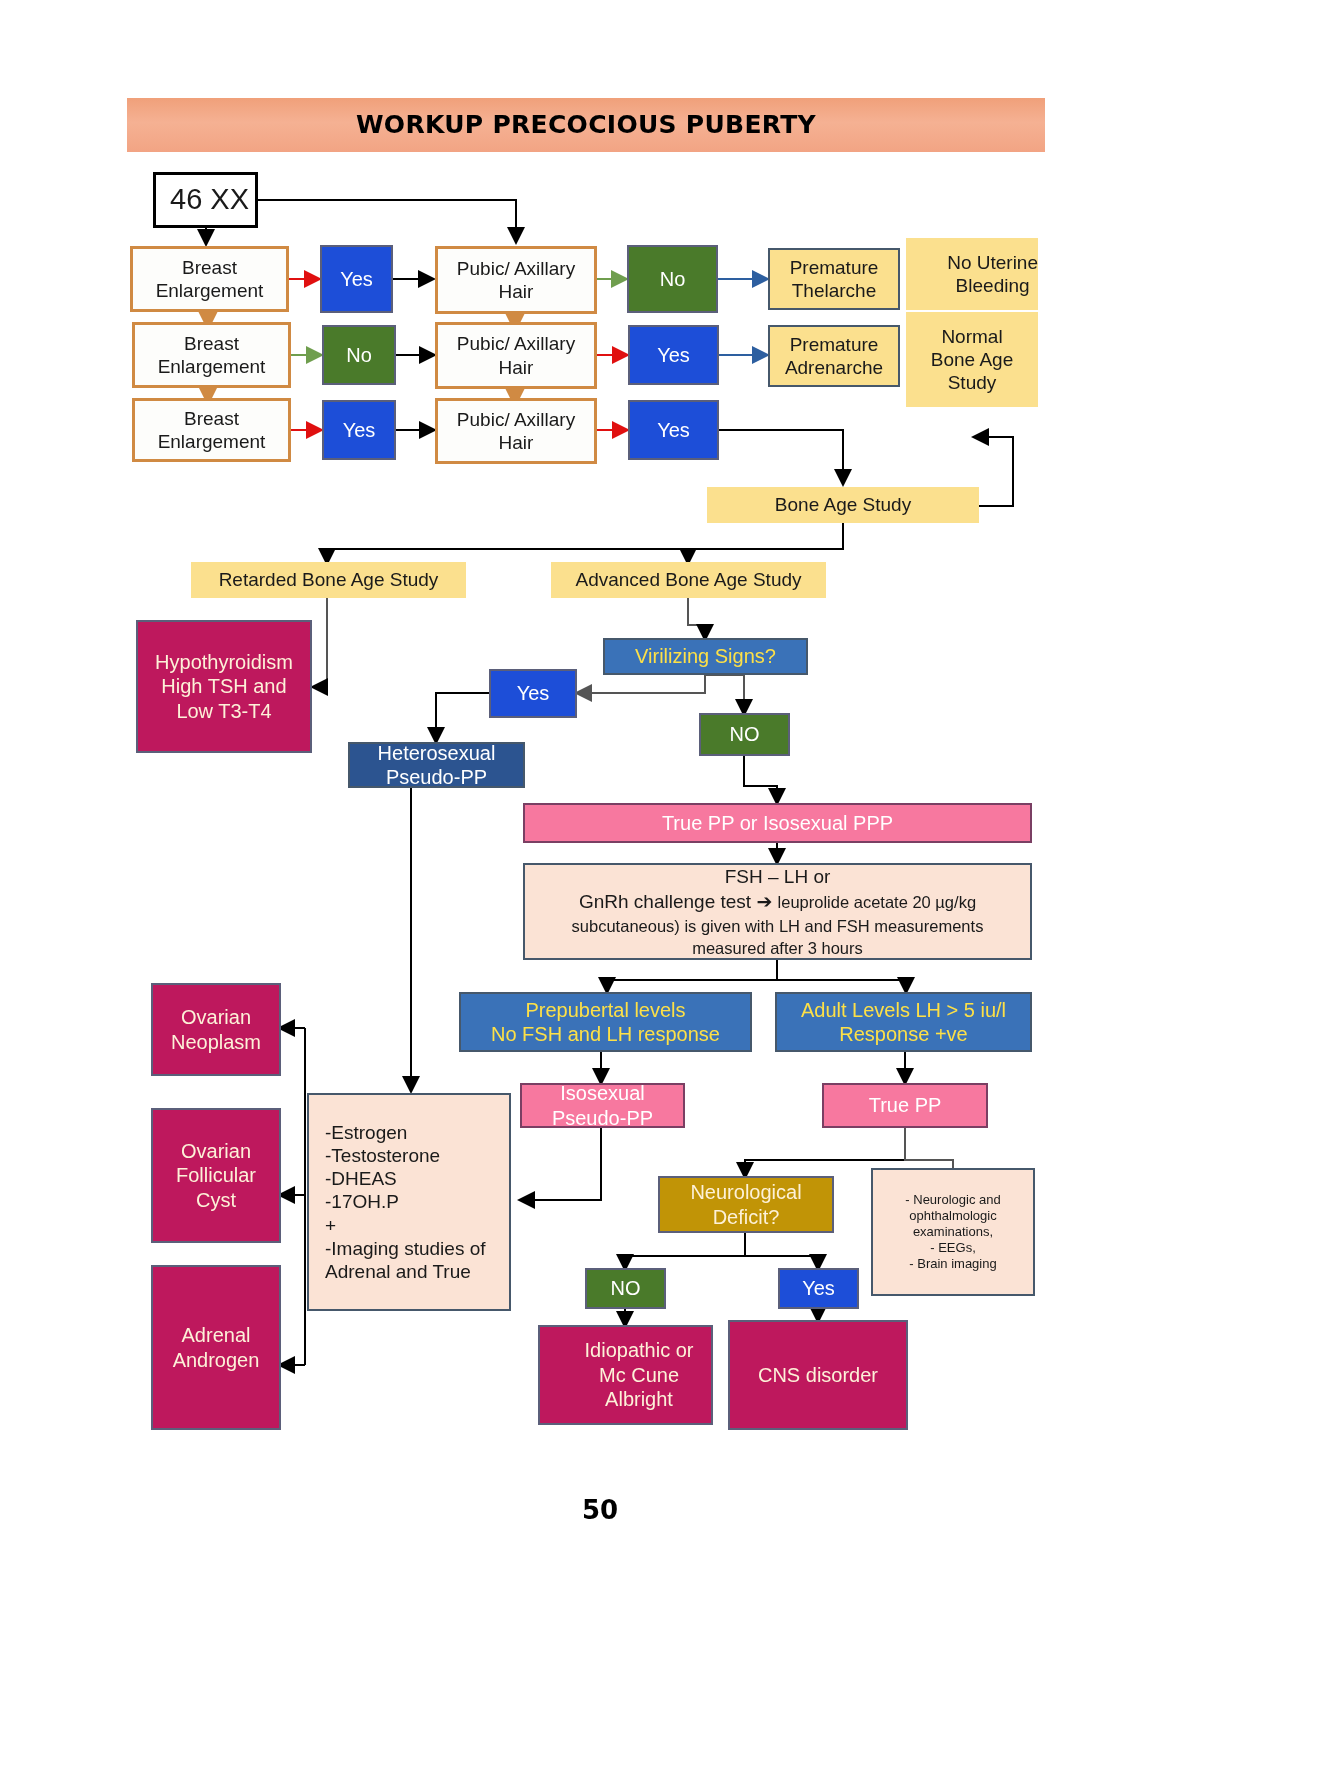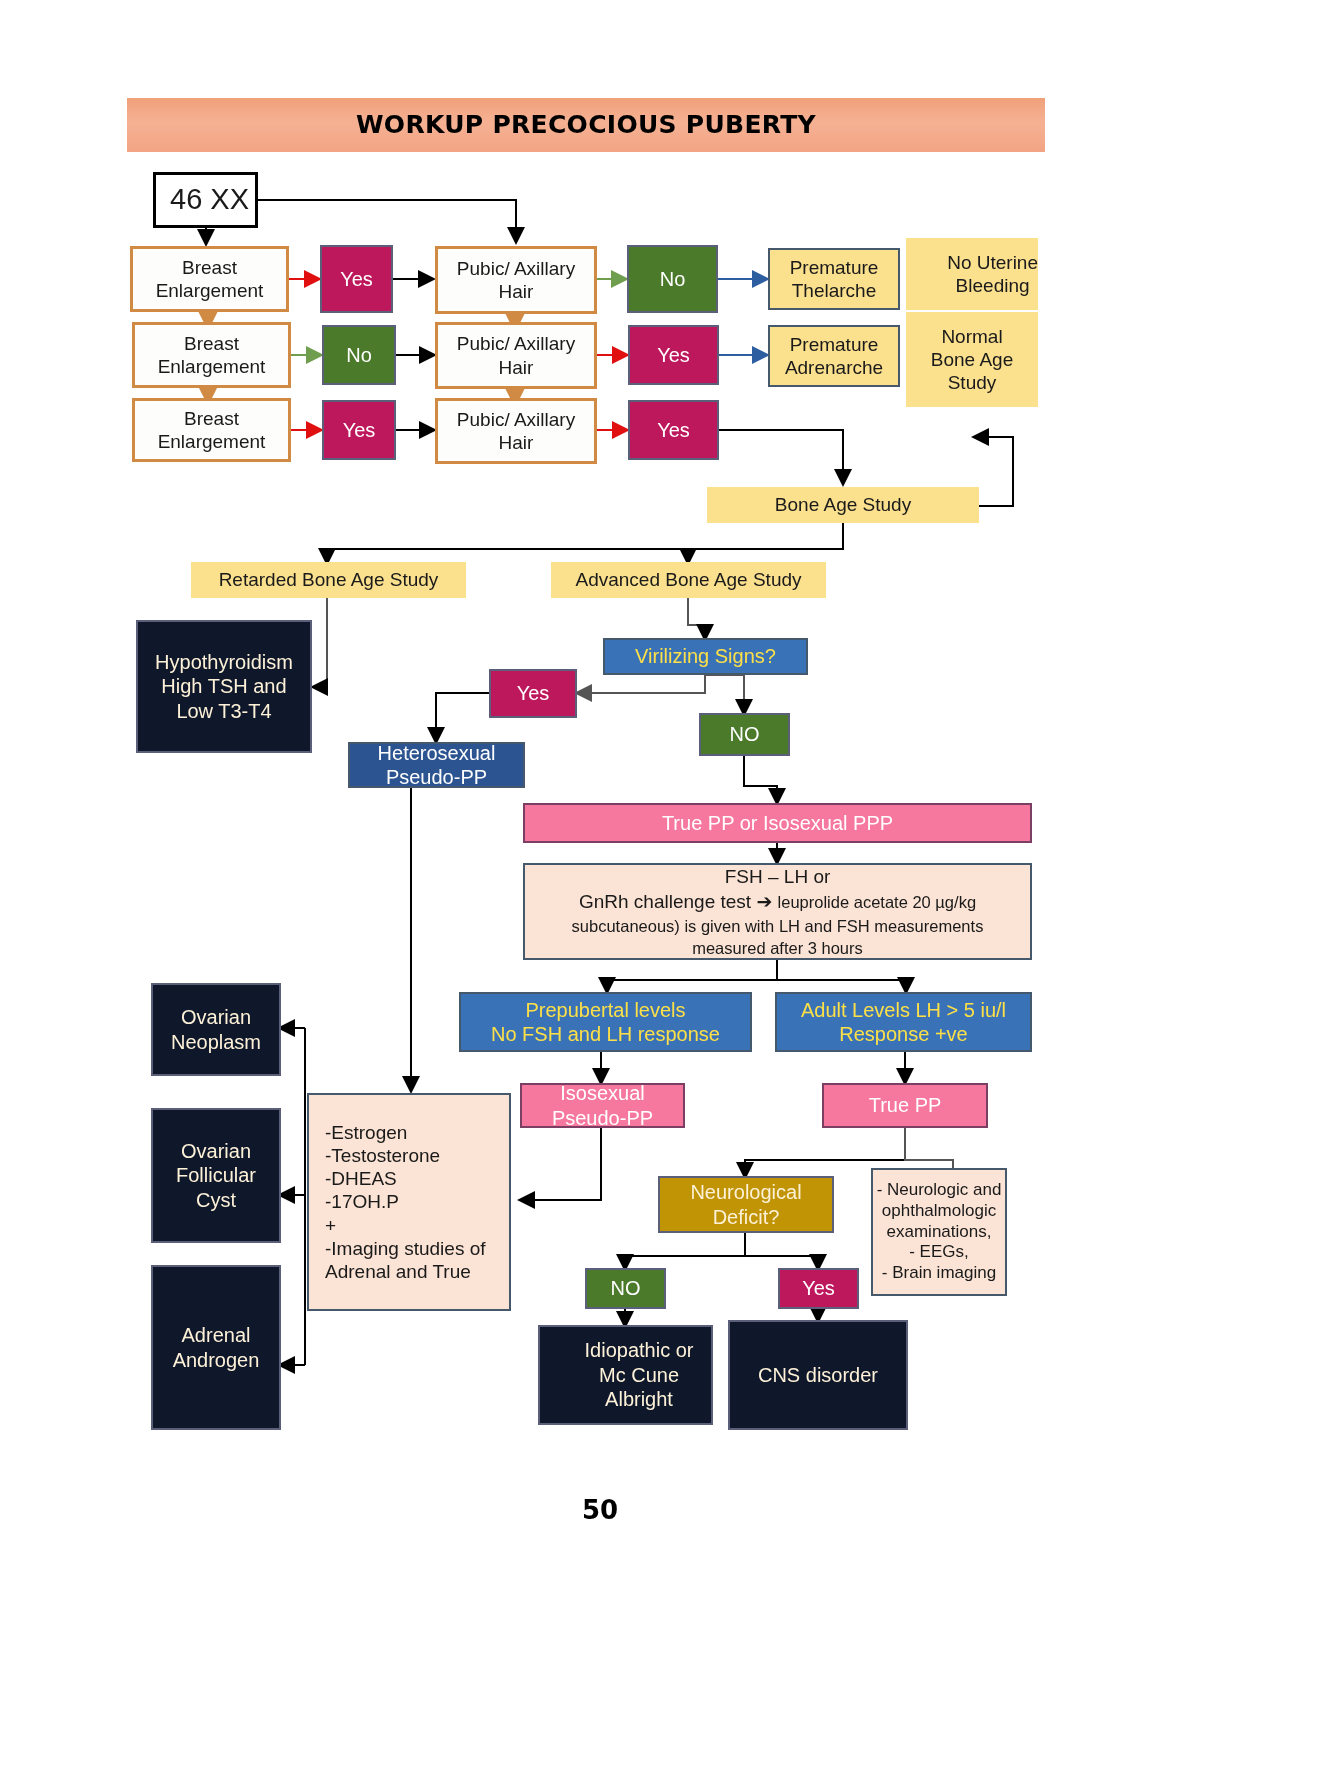--- a/index.html
+++ b/index.html
@@ -6,29 +6,29 @@
   body{width:1323px;height:1778px;position:relative;font-family:"Liberation Sans",sans-serif;}
   #stage{position:relative;width:1323px;height:1778px;overflow:hidden;}
   .box{position:absolute;box-sizing:border-box;display:flex;align-items:center;justify-content:center;text-align:center;line-height:1.22;}
   .title-banner{
     background:linear-gradient(180deg,#f0a07a 0%,#f5b193 45%,#f2a484 100%);
     color:#000;font-weight:bold;letter-spacing:.3px;
     font-size:25px;font-family:"DejaVu Sans",sans-serif;
   }
   .b-white{background:#fdfdfb;border:3px solid #d08a43;color:#1a1a1a;font-size:19px;}
   .b-plain{background:#ffffff;border:3px solid #000000;color:#1a1a1a;font-size:29px;justify-content:flex-start;padding-left:14px;}
-  .b-red{background:#be185d;border:2px solid #5b5f7a;color:#ffffff;font-size:20px;}
+  .b-red{background:#1d4ed8;border:2px solid #5b5f7a;color:#ffffff;font-size:20px;}
   .b-green{background:#4a7a2a;border:2px solid #5b5f7a;color:#ffffff;font-size:20px;}
   .b-yellow{background:#fbe08e;border:2px solid #46586b;color:#1a1a1a;font-size:19px;}
   .b-yellow-nb{background:#fbe08e;border:none;color:#1a1a1a;font-size:19px;}
   .b-blue{background:#3a72b8;border:2px solid #46586b;color:#fde047;font-size:20px;}
   .b-darkblue{background:#2c5490;border:2px solid #46586b;color:#ffffff;font-size:20px;}
   .b-pink{background:#f7789f;border:2px solid #7a3f63;color:#ffffff;font-size:20px;}
   .b-peach{background:#fbe3d5;border:2px solid #46586b;color:#1a1a1a;font-size:19px;}
-  .b-brown{background:#0f172a;border:2px solid #5b5f7a;color:#fdf1d8;font-size:20px;}
+  .b-brown{background:#be185d;border:2px solid #5b5f7a;color:#fdf1d8;font-size:20px;}
   .b-olive{background:#c19406;border:2px solid #5b5f7a;color:#fdf1d8;font-size:20px;}
   .b-left{justify-content:flex-start;text-align:left;padding-left:16px;}
   .page-num{position:absolute;font-weight:bold;font-size:26px;color:#000;font-family:"DejaVu Sans",sans-serif;}
   svg.wires{position:absolute;left:0;top:0;width:1323px;height:1778px;pointer-events:none;}
   .gnrh-small{font-size:16.5px;}
   .gnrh-line1{font-size:19px;}
 </style>
 </head>
 <body>
 
@@ -281,21 +281,21 @@
 +
 -Imaging studies of
 Adrenal and True</span>
   </div>
 
   <div class="box b-olive" style="left:658px;top:1176px;width:176px;height:57px;white-space:pre-line;">
     <span>Neurological
 Deficit?</span>
   </div>
 
-  <div class="box b-peach" style="left:871px;top:1168px;width:136px;height:128px;white-space:pre-line;font-size:17px;">
+  <div class="box b-peach" style="left:871px;top:1168px;width:164px;height:128px;white-space:pre-line;font-size:13px;">
     <span>- Neurologic and
 ophthalmologic
 examinations,
 - EEGs,
 - Brain imaging</span>
   </div>
 
   <div class="box b-green" style="left:585px;top:1268px;width:81px;height:41px;">
     <span>NO</span>
   </div>

